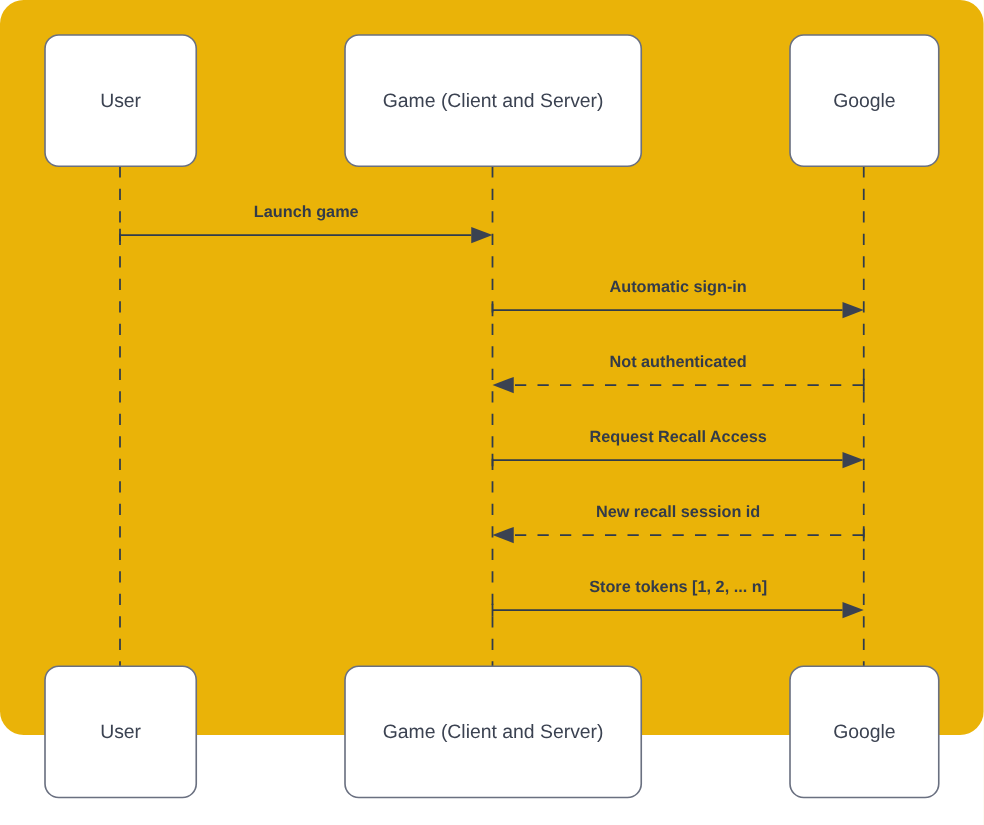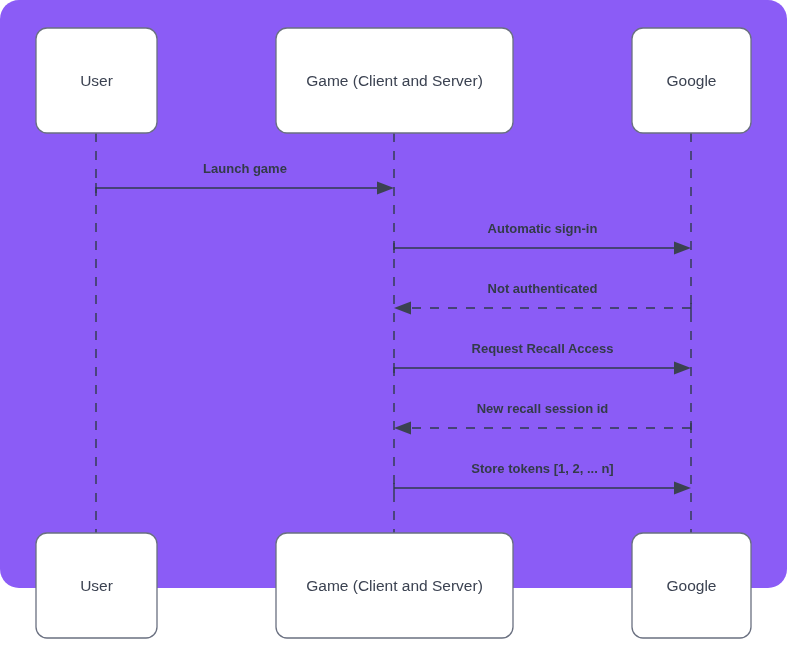--- a/index.html
+++ b/index.html
@@ -11,21 +11,21 @@
   body {
     width: 787px;
     height: 660px;
     font-family: "Liberation Sans", sans-serif;
     overflow: hidden;
   }
   #diagram-root {
     position: relative;
     width: 787px;
     height: 588px;
-    background: #8b5cf6;
+    background: #eab308;
     border-radius: 19px;
   }
   svg#seq-svg {
     position: absolute;
     top: 0;
     left: 0;
     width: 787px;
     height: 660px;
     display: block;
   }

